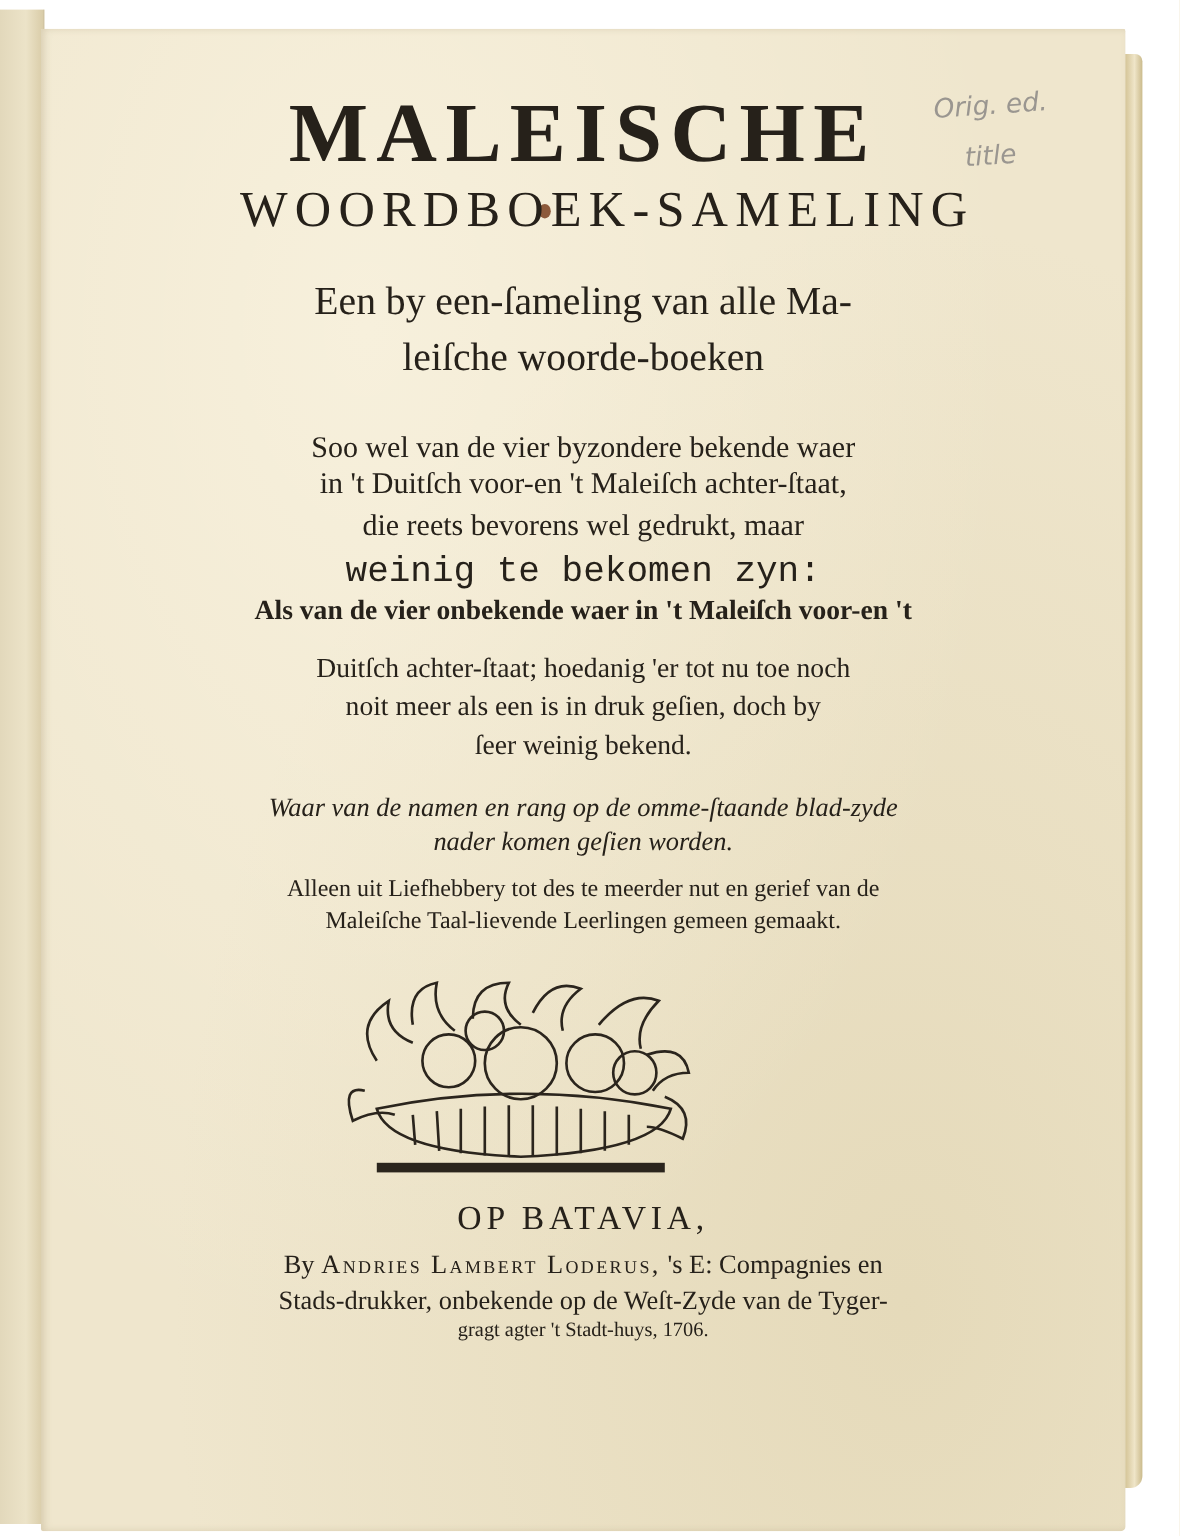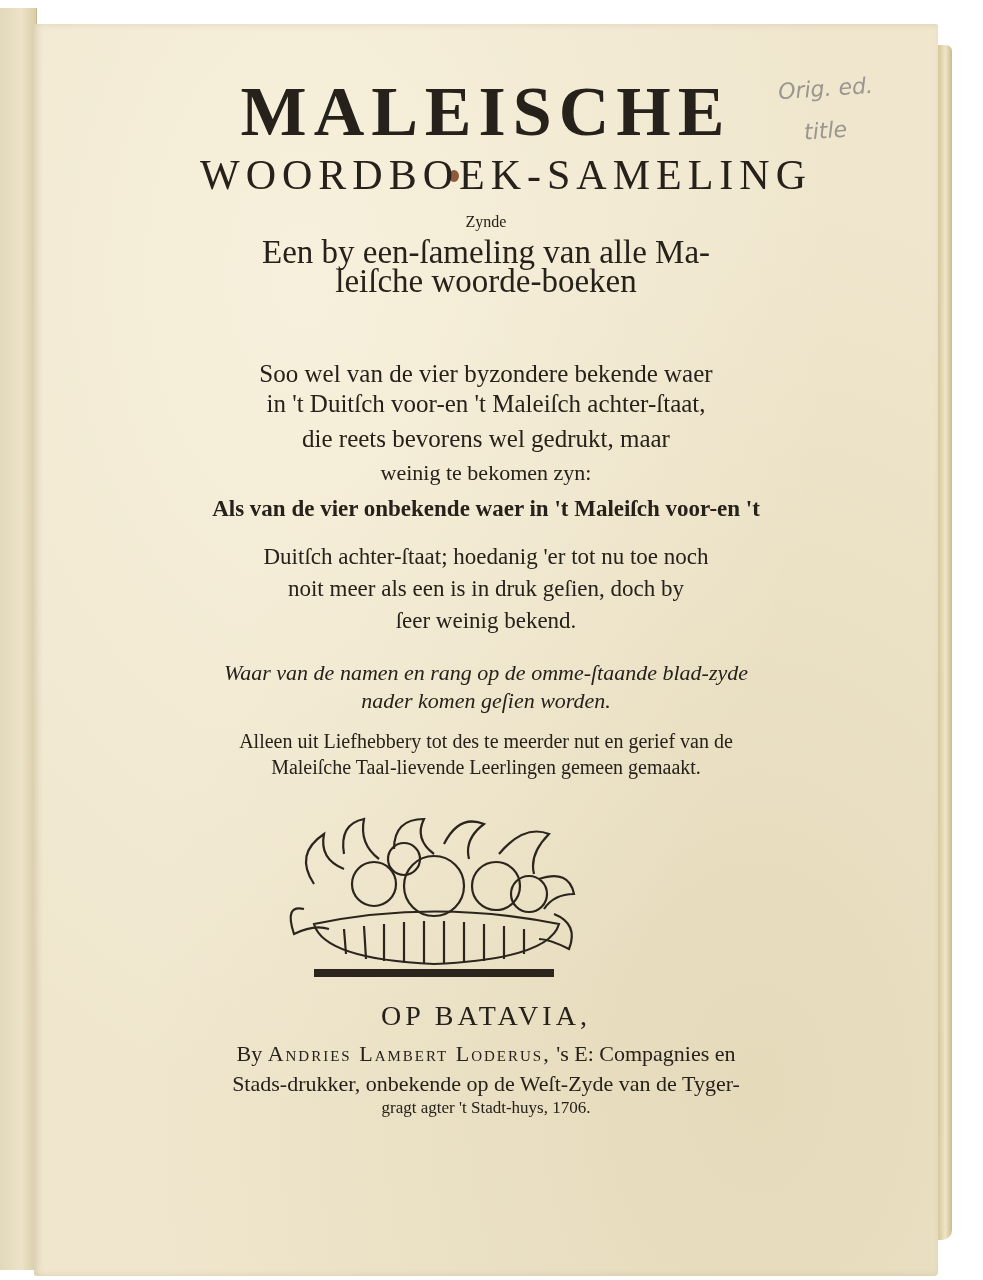--- a/index.html
+++ b/index.html
@@ -6,25 +6,25 @@
   body { width:983px; height:1280px; background:#ffffff; position:relative; overflow:hidden; font-family:"Liberation Serif", "DejaVu Serif", serif; }
   .left-page { position:absolute; left:0; top:8px; width:36px; height:1262px; background:linear-gradient(90deg,#e2d8bb 0%, #ece3c8 60%, #d9cca8 100%); border-right:1px solid #c7b88f; }
   .right-edges { position:absolute; left:930px; top:45px; width:22px; height:1195px; background:linear-gradient(90deg,#e6dbb9,#d8c99e 40%,#efe5c8 70%,#cbbb8c); border-radius:0 6px 10px 0; }
   .page { position:absolute; left:34px; top:24px; width:904px; height:1252px; background:#efe6cd; background-image:radial-gradient(ellipse at 30% 20%, rgba(255,250,235,0.5), rgba(0,0,0,0) 60%), radial-gradient(ellipse at 80% 85%, rgba(210,195,150,0.35), rgba(0,0,0,0) 60%); box-shadow: inset 3px 0 6px rgba(150,130,90,0.25); border-radius:2px 2px 4px 2px; }
   .ink { color:#26211a; }
   .line { position:absolute; left:0; width:100%; text-align:center; white-space:nowrap; }
   .t1 { top:48px; font-size:70px; letter-spacing:7px; font-weight:bold; }
   .t2 { top:127px; font-size:42px; letter-spacing:6px; padding-left:20px; }
   .t3 { top:189px; font-size:16px; }
   .t4 { top:210px; font-size:33px; }
-  .t5 { top:239px; font-size:33px; }
+  .t5 { top:256px; font-size:33px; }
   .p1 { top:336px; font-size:25px; }
   .p2 { top:366px; font-size:25px; }
   .p3 { top:401px; font-size:25px; }
-  .p4 { top:436px; font-size:22px; }
+  .p4 { top:436px; font-size:30px;font-family:Liberation Mono, monospace; }
   .q1 { top:472px; font-size:23px;font-weight:bold; }
   .q2 { top:520px; font-size:23px; }
   .q3 { top:552px; font-size:23px; }
   .q4 { top:584px; font-size:23px; }
   .i1 { top:636px; font-size:22px; font-style:italic; }
   .i2 { top:664px; font-size:22px; font-style:italic; }
   .a1 { top:706px; font-size:20px; }
   .a2 { top:732px; font-size:20px; }
   .b1 { top:976px; font-size:28px; letter-spacing:4px; }
   .b2 { top:1017px; font-size:22px; }
@@ -41,21 +41,20 @@
 <body>
 
 <div class="left-page"></div>
 <div class="right-edges"></div>
 
 <div class="page ink">
   <div class="spot"></div>
 
   <div class="line t1">MALEISCHE</div>
   <div class="line t2">WOORDBOEK-SAMELING</div>
-  <div class="line t3">Zynde</div>
   <div class="line t4">Een by een-ſameling van alle Ma-</div>
   <div class="line t5">leiſche woorde-boeken</div>
 
   <div class="line p1">Soo wel van de vier byzondere bekende waer</div>
   <div class="line p2">in 't Duitſch voor-en 't Maleiſch achter-ſtaat,</div>
   <div class="line p3">die reets bevorens wel gedrukt, maar</div>
   <div class="line p4">weinig te bekomen zyn:</div>
 
   <div class="line q1">Als van de vier onbekende waer in 't Maleiſch voor-en 't</div>
   <div class="line q2">Duitſch achter-ſtaat; hoedanig 'er tot nu toe noch</div>

